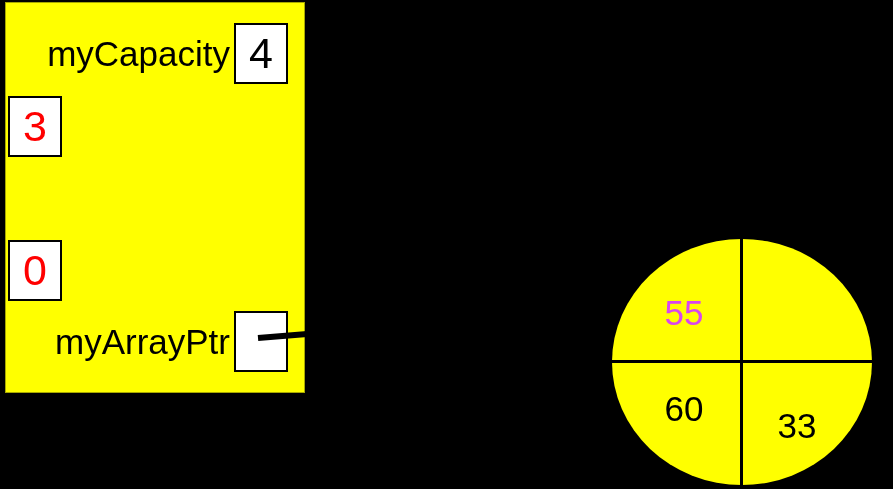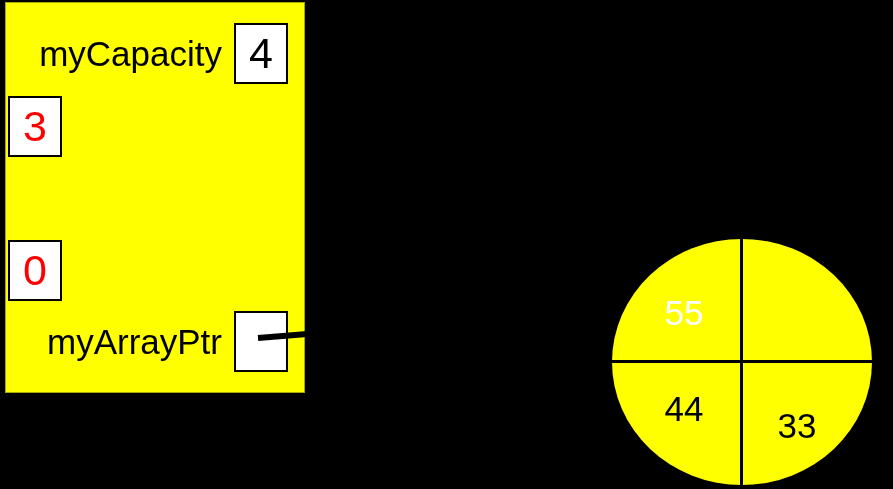--- a/index.html
+++ b/index.html
@@ -33,21 +33,21 @@
     position: absolute;
     left: 2px;
     width: 280px;
     height: 61px;
     display: flex;
     align-items: center;
   }
   .field-label {
     flex: 1;
     text-align: right;
-    padding-right: 12px;
+    padding-right: 4px;
     font-size: 35px;
     color: #000000;
     white-space: nowrap;
     line-height: 1;
   }
   .field-box {
     width: 54px;
     height: 61px;
     box-sizing: border-box;
     background: #FFFFFF;
@@ -149,19 +149,19 @@
 
   <svg class="pointer-svg" viewBox="0 0 893 489" xmlns="http://www.w3.org/2000/svg">
     <line x1="258" y1="338" x2="430" y2="324" stroke="#000000" stroke-width="6"></line>
   </svg>
 
   <div class="circle-wrap">
     <div class="circle-shape"></div>
     <div class="divider-v"></div>
     <div class="divider-h"></div>
 
-    <div class="quad-value qv-0" style="color: #ffffff;">55</div>
+    <div class="quad-value qv-0" style="color: #d946ef;">55</div>
     <div class="quad-value qv-1" style="color: rgb(0, 0, 0);"></div>
-    <div class="quad-value qv-2" style="color: rgb(0, 0, 0);">44</div>
+    <div class="quad-value qv-2" style="color: rgb(0, 0, 0);">60</div>
     <div class="quad-value qv-3" style="color: rgb(0, 0, 0);">33</div>
   </div>
 
 </div>
 
 </body></html>

